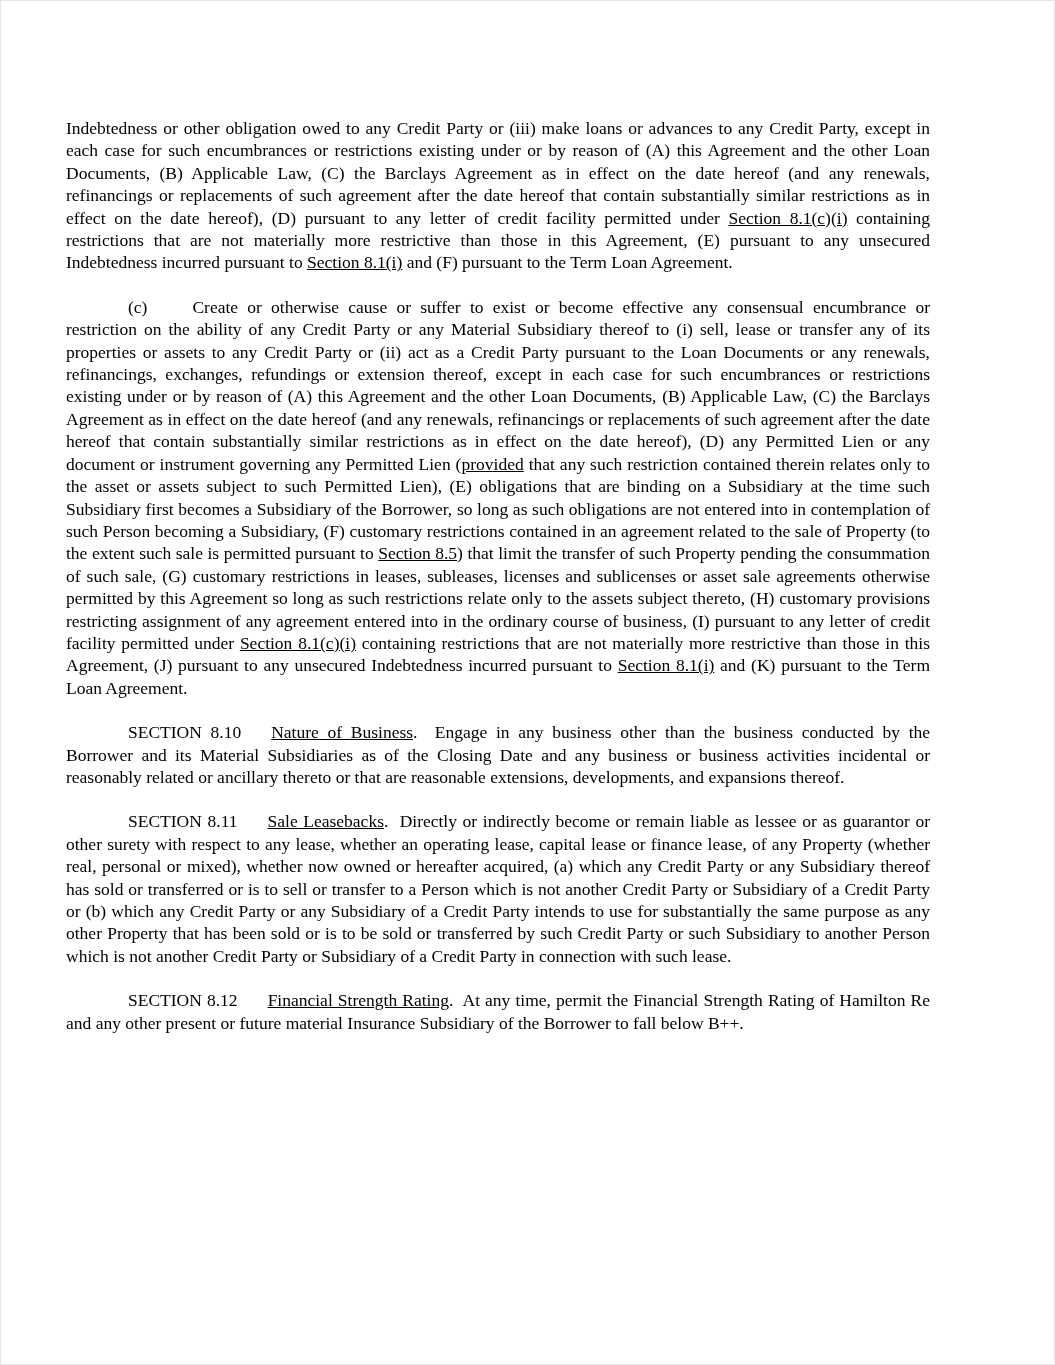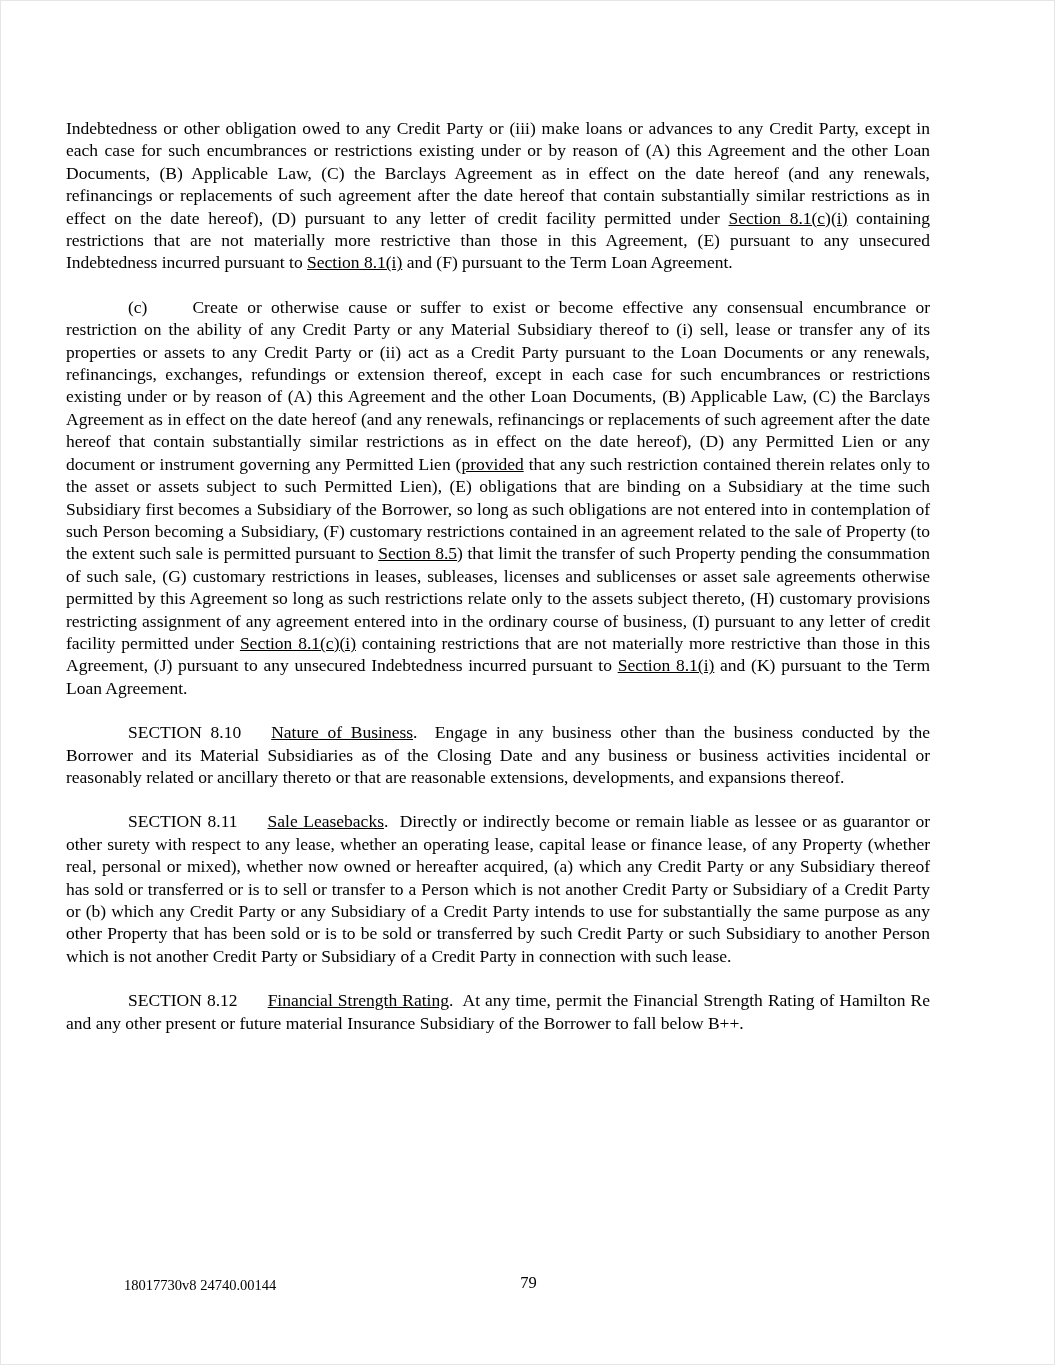--- a/index.html
+++ b/index.html
@@ -55,17 +55,13 @@
 <body>
 
 <div class="page">
   <div>
       <p class="para"><span>Indebtedness or other obligation owed to any Credit Party or (iii) make loans or advances to any Credit Party, except in each case for such encumbrances or restrictions existing under or by reason of (A) this Agreement and the other Loan Documents, (B) Applicable Law, (C) the Barclays Agreement as in effect on the date hereof (and any renewals, refinancings or replacements of such agreement after the date hereof that contain substantially similar restrictions as in effect on the date hereof), (D) pursuant to any letter of credit facility permitted under </span><span class="u">Section 8.1(c)(i)</span><span> containing restrictions that are not materially more restrictive than those in this Agreement, (E) pursuant to any unsecured Indebtedness incurred pursuant to </span><span class="u">Section 8.1(i)</span><span> and (F) pursuant to the Term Loan Agreement.</span></p>
       <p class="para" style="text-indent: 62px;"><span>(c)</span><span class="tab" style="width: 45px;"></span><span>Create or otherwise cause or suffer to exist or become effective any consensual encumbrance or restriction on the ability of any Credit Party or any Material Subsidiary thereof to (i) sell, lease or transfer any of its properties or assets to any Credit Party or (ii) act as a Credit Party pursuant to the Loan Documents or any renewals, refinancings, exchanges, refundings or extension thereof, except in each case for such encumbrances or restrictions existing under or by reason of (A) this Agreement and the other Loan Documents, (B) Applicable Law, (C) the Barclays Agreement as in effect on the date hereof (and any renewals, refinancings or replacements of such agreement after the date hereof that contain substantially similar restrictions as in effect on the date hereof), (D) any Permitted Lien or any document or instrument governing any Permitted Lien (</span><span class="u">provided</span><span> that any such restriction contained therein relates only to the asset or assets subject to such Permitted Lien), (E) obligations that are binding on a Subsidiary at the time such Subsidiary first becomes a Subsidiary of the Borrower, so long as such obligations are not entered into in contemplation of such Person becoming a Subsidiary, (F) customary restrictions contained in an agreement related to the sale of Property (to the extent such sale is permitted pursuant to </span><span class="u">Section 8.5</span><span>) that limit the transfer of such Property pending the consummation of such sale, (G) customary restrictions in leases, subleases, licenses and sublicenses or asset sale agreements otherwise permitted by this Agreement so long as such restrictions relate only to the assets subject thereto, (H) customary provisions restricting assignment of any agreement entered into in the ordinary course of business, (I) pursuant to any letter of credit facility permitted under </span><span class="u">Section 8.1(c)(i)</span><span> containing restrictions that are not materially more restrictive than those in this Agreement, (J) pursuant to any unsecured Indebtedness incurred pursuant to </span><span class="u">Section 8.1(i)</span><span> and (K) pursuant to the Term Loan Agreement.</span></p>
       <p class="para" style="text-indent: 62px;"><span>SECTION 8.10</span><span class="tab" style="width: 30px;"></span><span class="u">Nature of Business</span><span>.&nbsp; Engage in any business other than the business conducted by the Borrower and its Material Subsidiaries as of the Closing Date and any business or business activities incidental or reasonably related or ancillary thereto or that are reasonable extensions, developments, and expansions thereof.</span></p>
       <p class="para" style="text-indent: 62px;"><span>SECTION 8.11</span><span class="tab" style="width: 30px;"></span><span class="u">Sale Leasebacks</span><span>.&nbsp; Directly or indirectly become or remain liable as lessee or as guarantor or other surety with respect to any lease, whether an operating lease, capital lease or finance lease, of any Property (whether real, personal or mixed), whether now owned or hereafter acquired, (a) which any Credit Party or any Subsidiary thereof has sold or transferred or is to sell or transfer to a Person which is not another Credit Party or Subsidiary of a Credit Party or (b) which any Credit Party or any Subsidiary of a Credit Party intends to use for substantially the same purpose as any other Property that has been sold or is to be sold or transferred by such Credit Party or such Subsidiary to another Person which is not another Credit Party or Subsidiary of a Credit Party in connection with such lease.</span></p>
       <p class="para" style="text-indent: 62px;"><span>SECTION 8.12</span><span class="tab" style="width: 30px;"></span><span class="u">Financial Strength Rating</span><span>.&nbsp; At any time, permit the Financial Strength Rating of Hamilton Re and any other present or future material Insurance Subsidiary of the Borrower to fall below B++.</span></p>
     </div>
-  <div class="footer">
-    <span class="footer-id">18017730v8 24740.00144</span>
-    <span class="page-num">79</span>
-  </div>
 </div>
 
 </body></html>

